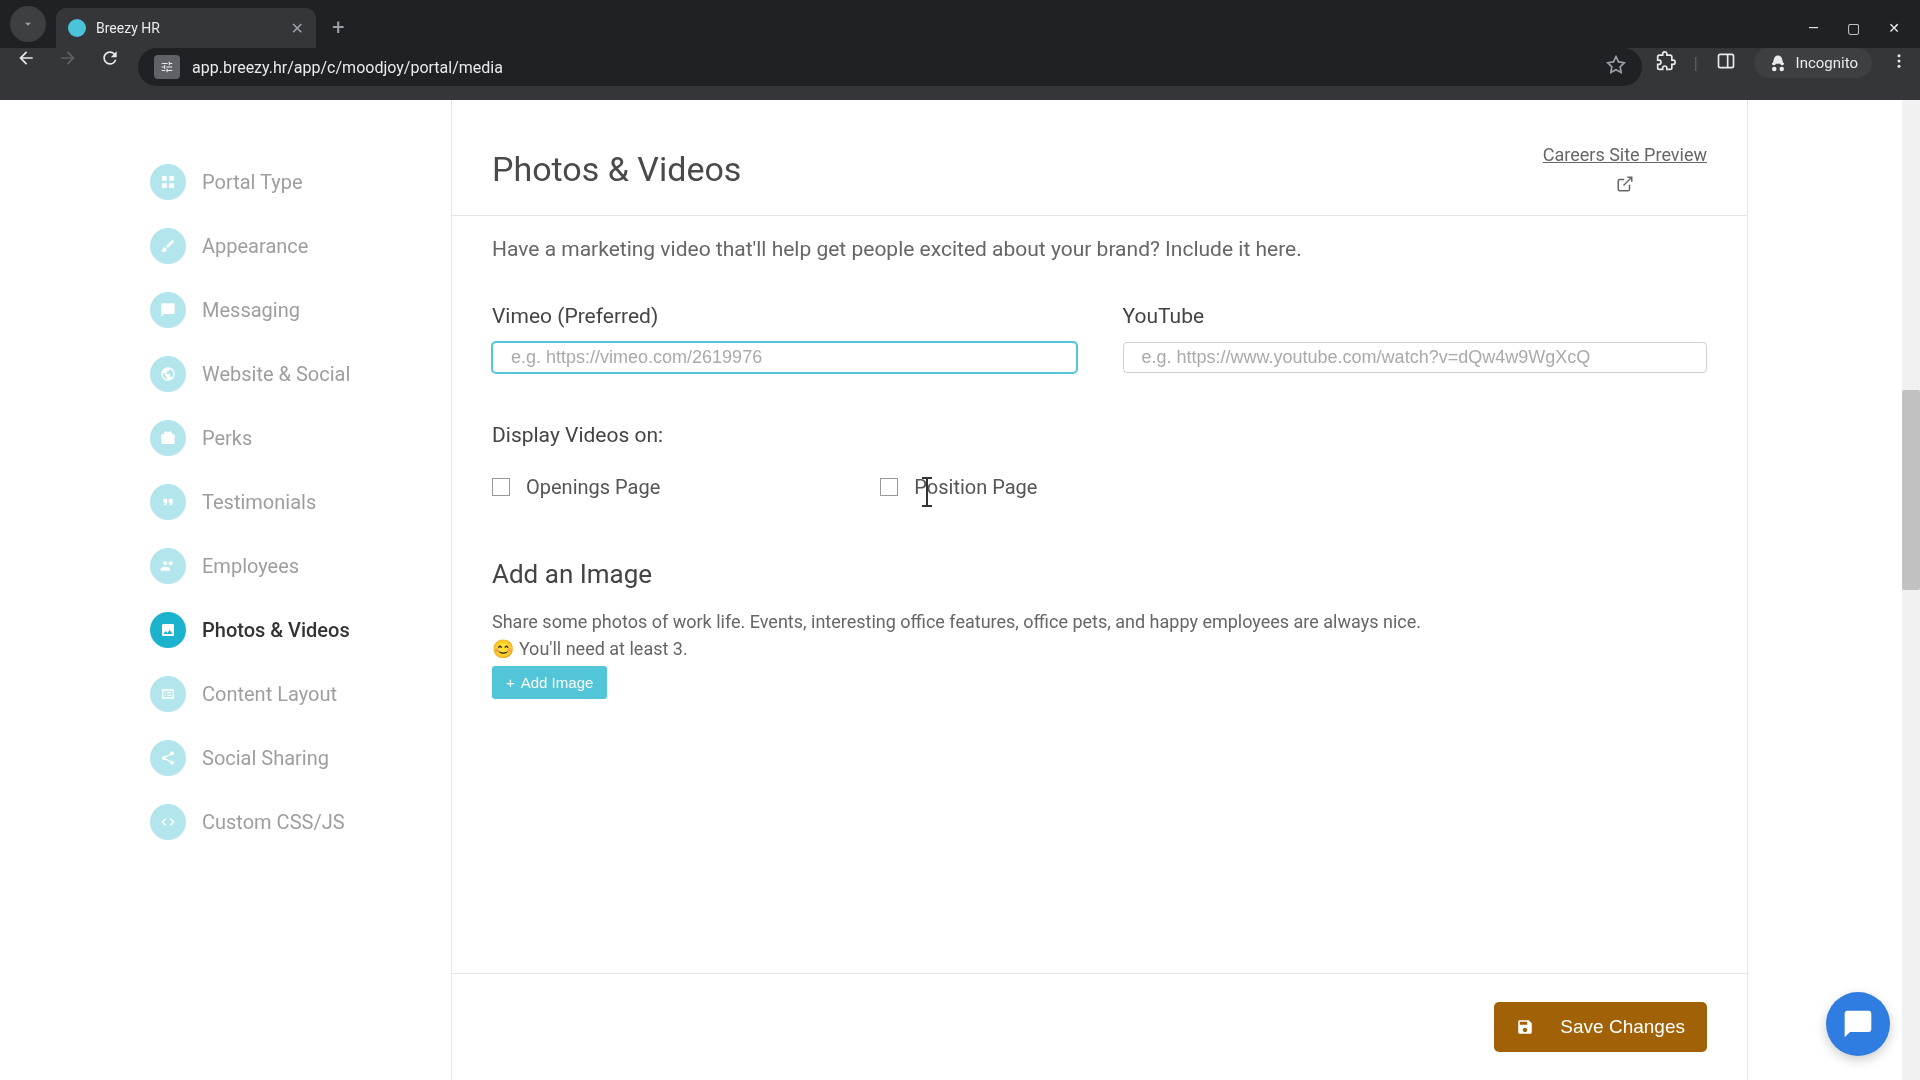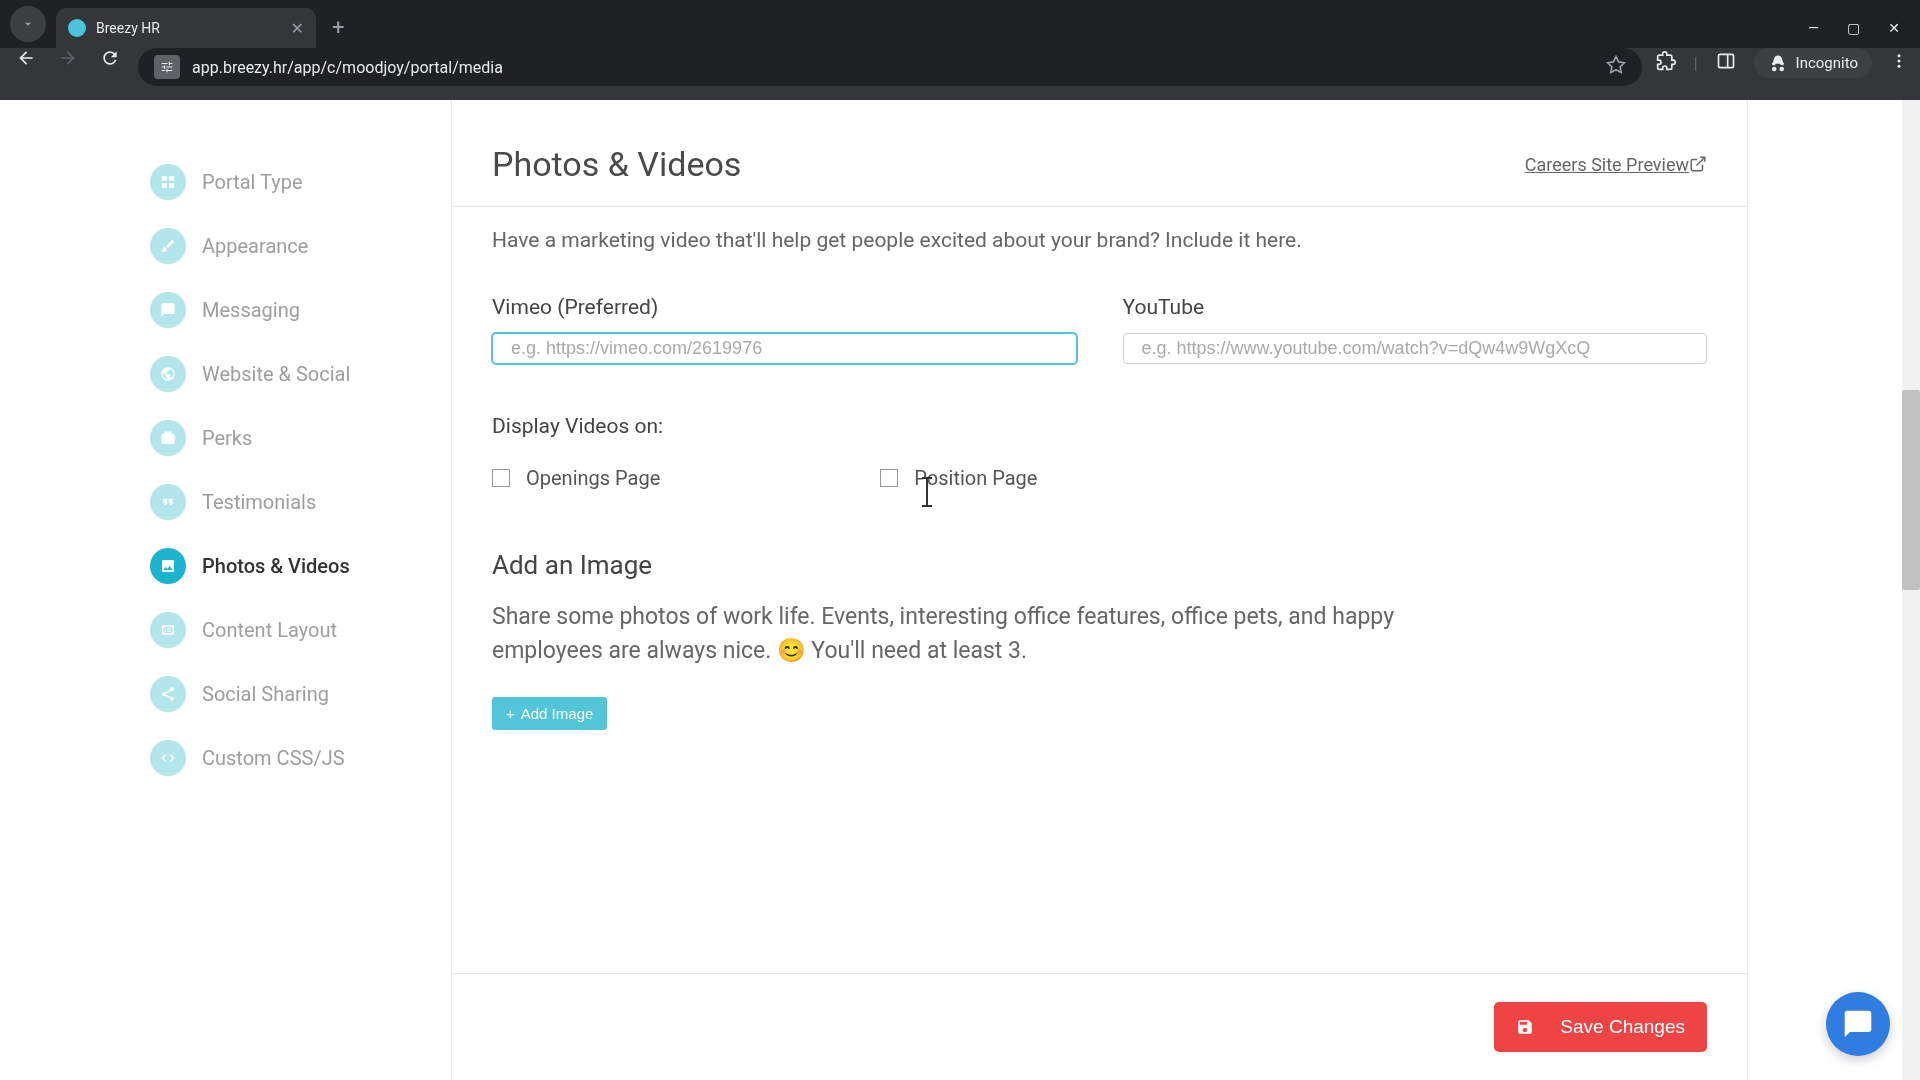--- a/index.html
+++ b/index.html
@@ -184,21 +184,23 @@
       font-size: 34px;
       font-weight: 400;
       color: #4a4a4a;
     }
     .preview-link {
       color: #666;
       text-decoration: underline;
       font-size: 18px;
       display: flex;
       align-items: center;
-      cursor: pointer;
+      gap: 10px;
+      cursor: pointer;
+      flex-direction: column;
     }
     
     .main-body {
       padding: 18px 40px;
       overflow-y: auto;
       flex: 1;
     }
     .intro-text {
       font-size: 21px;
       color: #666;
@@ -257,25 +259,25 @@
     }
     .checkbox-label { font-size: 20px; color: #555; }
     
     .section-heading {
       font-size: 26px;
       color: #444;
       margin-bottom: 20px;
       font-weight: 400;
     }
     .section-text {
-      font-size: 23px;
+      font-size: 18px;
       color: #666;
       line-height: 1.45;
       max-width: 930px;
-      margin-bottom: 30px;
+      margin-bottom: 4px;
     }
     .add-image-btn {
       background: #52c6d8;
       color: #fff;
       border: none;
       padding: 8px 14px;
       border-radius: 3px;
       font-size: 15px;
       cursor: pointer;
       display: flex;
@@ -283,21 +285,21 @@
       gap: 6px;
     }
     
     .footer {
       border-top: 1px solid #e5e5e5;
       padding: 28px 40px;
       display: flex;
       justify-content: flex-end;
     }
     .save-btn {
-      background: #ef4444;
+      background: #a16207;
       color: #fff;
       border: none;
       padding: 14px 22px;
       border-radius: 5px;
       font-size: 19px;
       cursor: pointer;
       display: flex;
       align-items: center;
       gap: 26px;
     }
@@ -486,20 +488,28 @@
       <span>Perks</span>
     </div>
     <div class="sidebar-item">
       <div class="sidebar-icon">
           <svg width="16" height="16" viewBox="0 0 24 24" fill="#fff">
             <path d="M6 17h3l2-4V7H5v6h3zm8 0h3l2-4V7h-6v6h3z"></path>
           </svg>
         </div>
       <span>Testimonials</span>
     </div>
+    <div class="sidebar-item">
+      <div class="sidebar-icon">
+          <svg width="16" height="16" viewBox="0 0 24 24" fill="#fff">
+            <path d="M16 11c1.66 0 2.99-1.34 2.99-3S17.66 5 16 5c-1.66 0-3 1.34-3 3s1.34 3 3 3zm-8 0c1.66 0 2.99-1.34 2.99-3S9.66 5 8 5C6.34 5 5 6.34 5 8s1.34 3 3 3zm0 2c-2.33 0-7 1.17-7 3.5V19h14v-2.5c0-2.33-4.67-3.5-7-3.5z"></path>
+          </svg>
+        </div>
+      <span>Employees</span>
+    </div>
     <div class="sidebar-item active">
       <div class="sidebar-icon">
           <svg width="16" height="16" viewBox="0 0 24 24" fill="#fff">
             <path d="M21 19V5c0-1.1-.9-2-2-2H5c-1.1 0-2 .9-2 2v14c0 1.1.9 2 2 2h14c1.1 0 2-.9 2-2zM8.5 13.5l2.5 3.01L14.5 12l4.5 6H5l3.5-4.5z"></path>
           </svg>
         </div>
       <span>Photos &amp; Videos</span>
     </div>
     <div class="sidebar-item">
       <div class="sidebar-icon">

